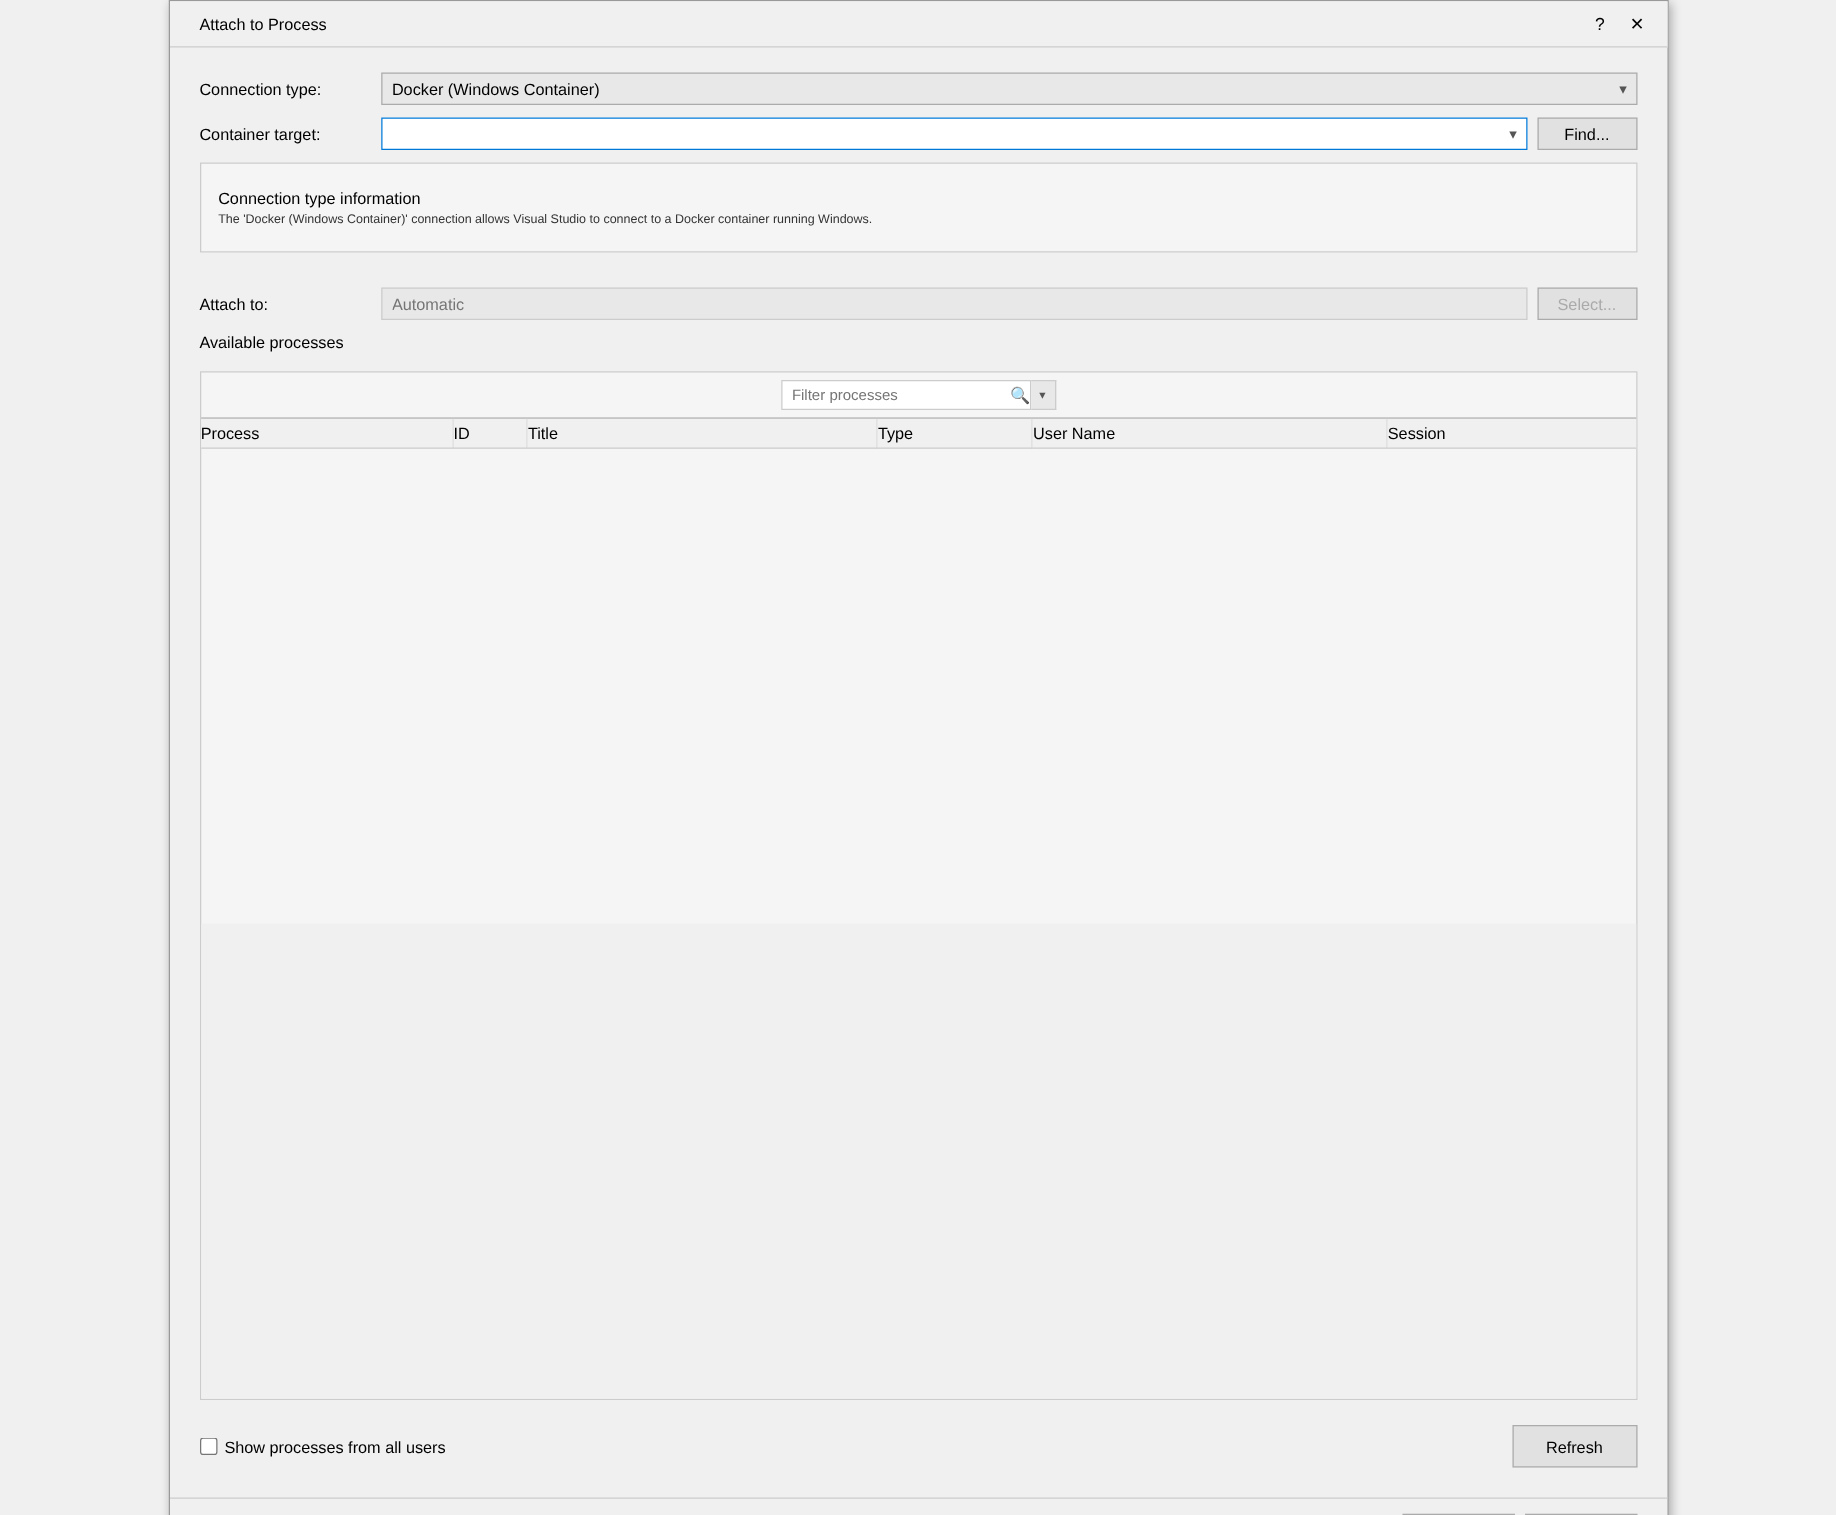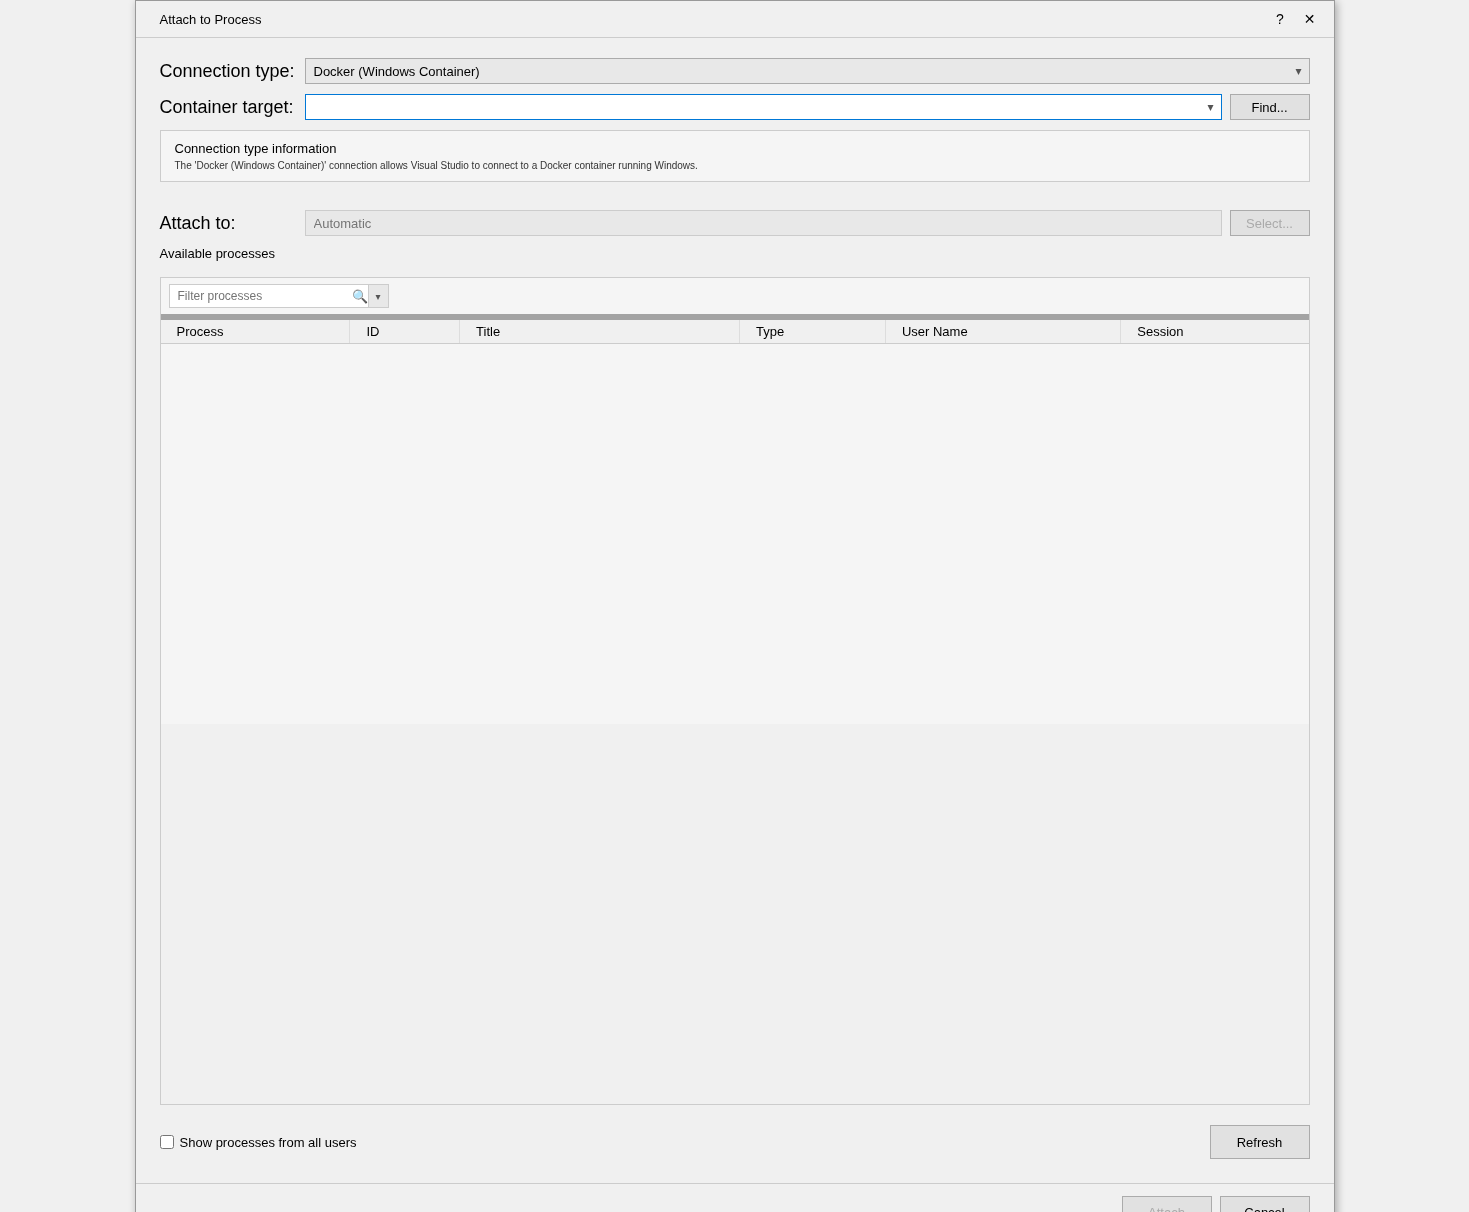--- a/index.html
+++ b/index.html
@@ -62,21 +62,21 @@
 
     .form-row {
       display: flex;
       align-items: center;
       margin-bottom: 10px;
     }
 
     .form-label {
       min-width: 145px;
       color: #000;
-      font-size: 18px;
+      font-size: 13px;
     }
 
     .form-control-wrap {
       flex: 1;
       display: flex;
       align-items: center;
       gap: 8px;
     }
 
     .dropdown-wrap {
@@ -145,21 +145,21 @@
     }
 
     .btn:disabled {
       color: #aaa;
       cursor: default;
     }
 
     .info-box {
       border: 1px solid #ccc;
       background: #f5f5f5;
-      padding: 10px 14px;
+      padding: 20px 14px;
       margin-bottom: 16px;
     }
 
     .info-box-title {
       font-size: 13px;
       color: #000;
       margin-bottom: 4px;
     }
 
     .info-box-text {
@@ -191,23 +191,23 @@
     }
 
     .available-processes-section {
       border: 1px solid #ccc;
       background: #f5f5f5;
       margin-bottom: 10px;
     }
 
     .filter-bar {
       display: flex;
-      justify-content: flex-start;
+      justify-content: center;
       padding: 6px 8px;
-      border-bottom: 6px solid #a3a3a3;
+      border-bottom: 1px solid #a3a3a3;
     }
 
     .filter-wrap {
       position: relative;
       display: flex;
       align-items: center;
     }
 
     .filter-input {
       width: 200px;
@@ -244,21 +244,21 @@
       color: #555;
     }
 
     .process-table {
       width: 100%;
       border-collapse: collapse;
     }
 
     .process-table th {
       text-align: left;
-      padding: 4px 16px;
+      padding: 4px 0;
       border-bottom: 1px solid #ccc;
       border-right: 1px solid #ddd;
       font-weight: normal;
       font-size: 13px;
       background: #f0f0f0;
     }
 
     .process-table th:last-child {
       border-right: none;
     }

